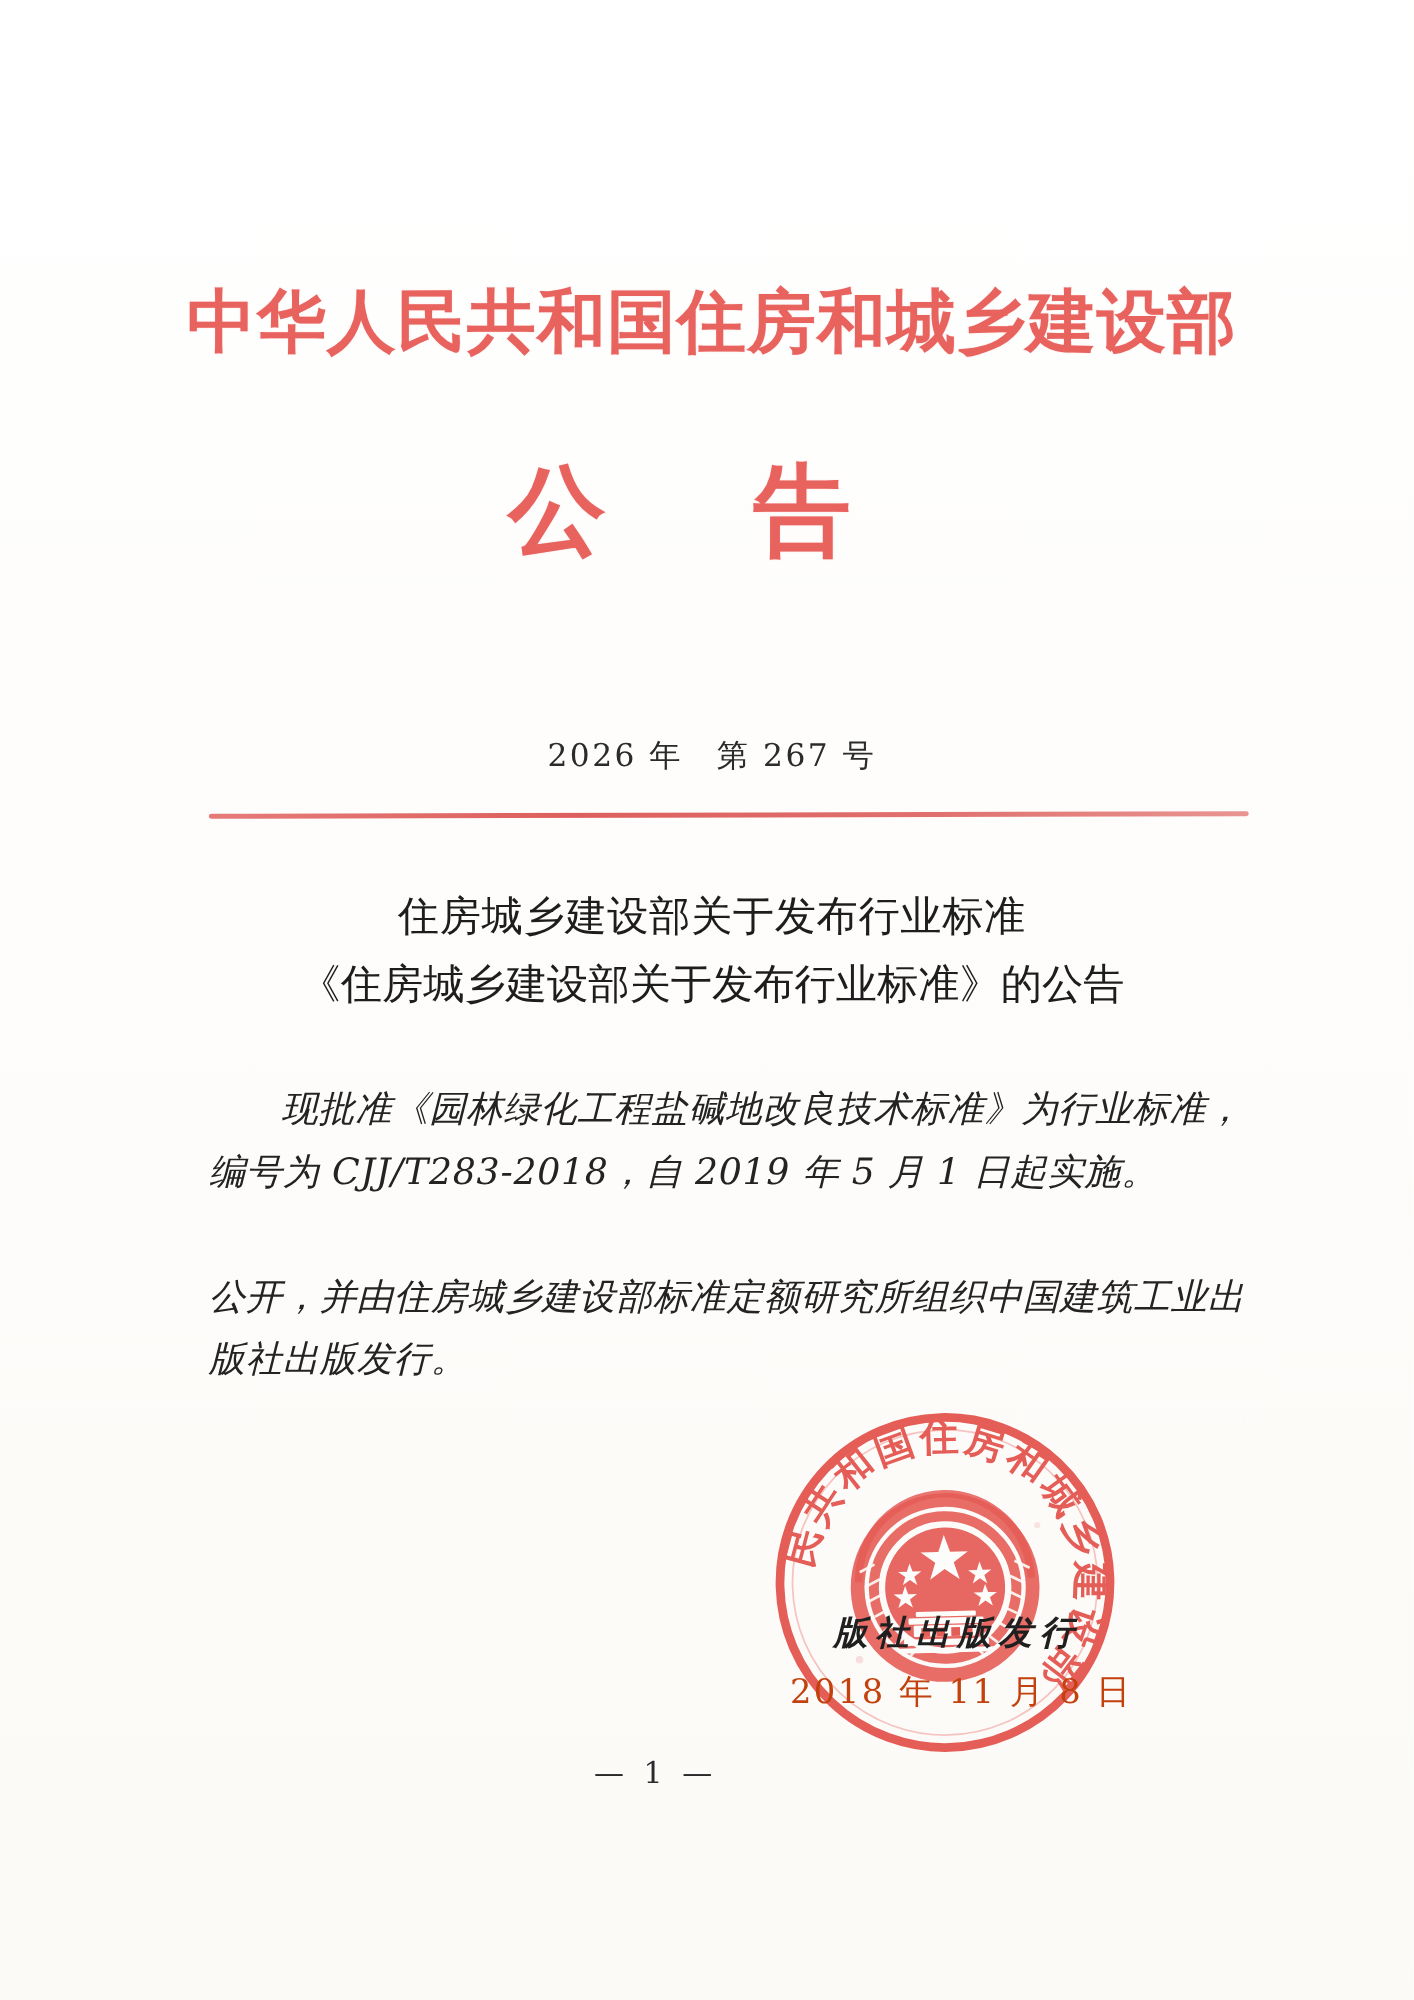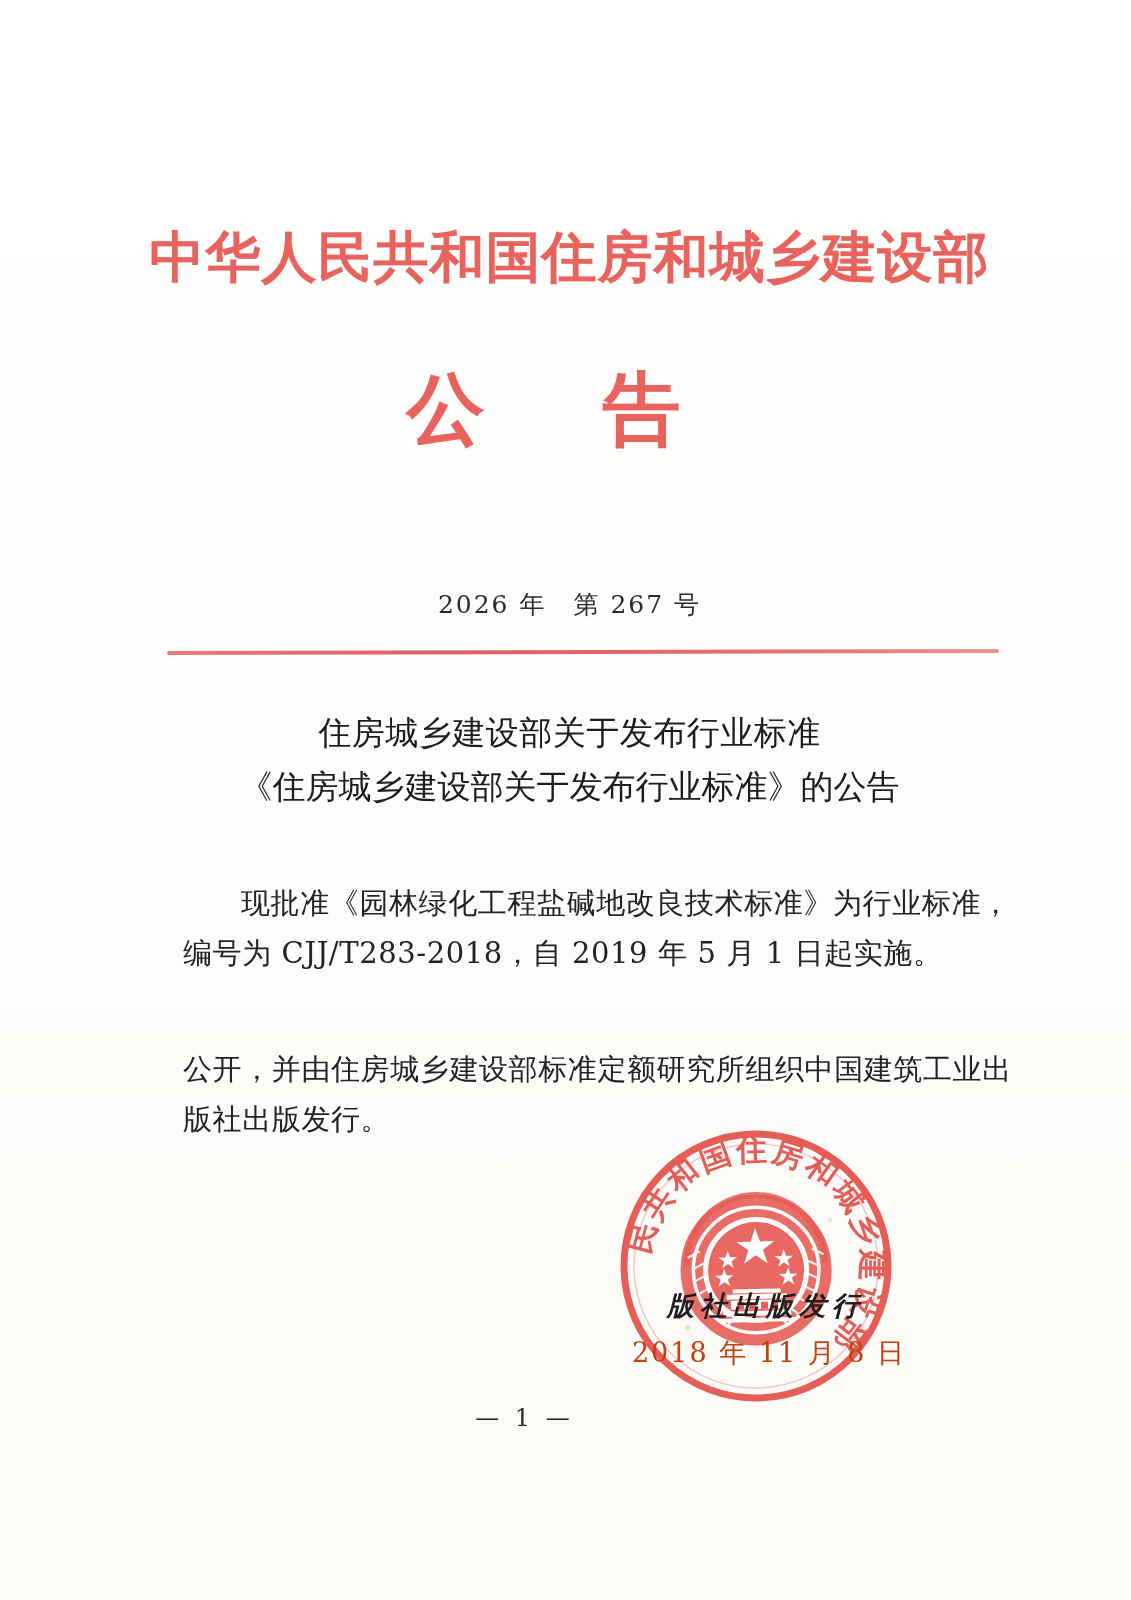--- a/index.html
+++ b/index.html
@@ -112,23 +112,24 @@
     position: absolute;
     left: 163px;
     top: 862px;
     width: 836px;
     color: #232323;
     font-size: 29px;
     line-height: 50px;
     letter-spacing: 0.6px;
   }
   .body-text p {
-    margin: 16px;
+    margin: 0;
     text-indent: 2em;
     white-space: nowrap;
+    font-style: italic;
   }
 
   
   .seal {
     position: absolute;
     left: 612px;
     top: 1126px;
     width: 280px;
     height: 280px;
     opacity: 0.92;

